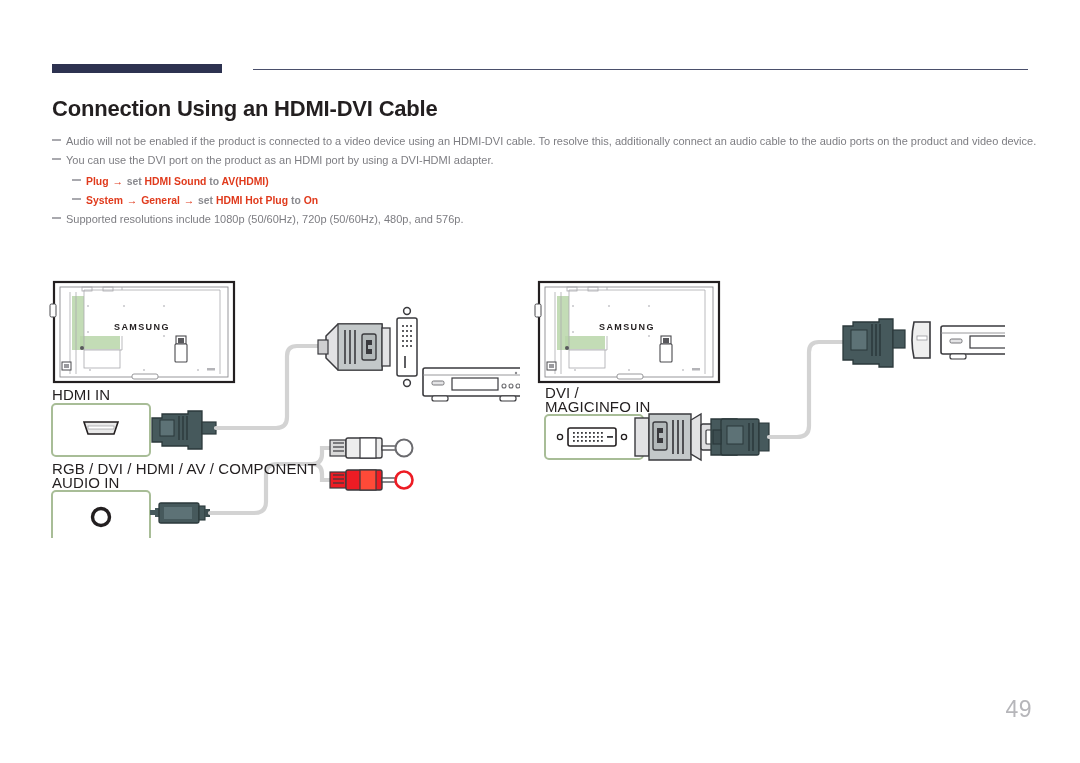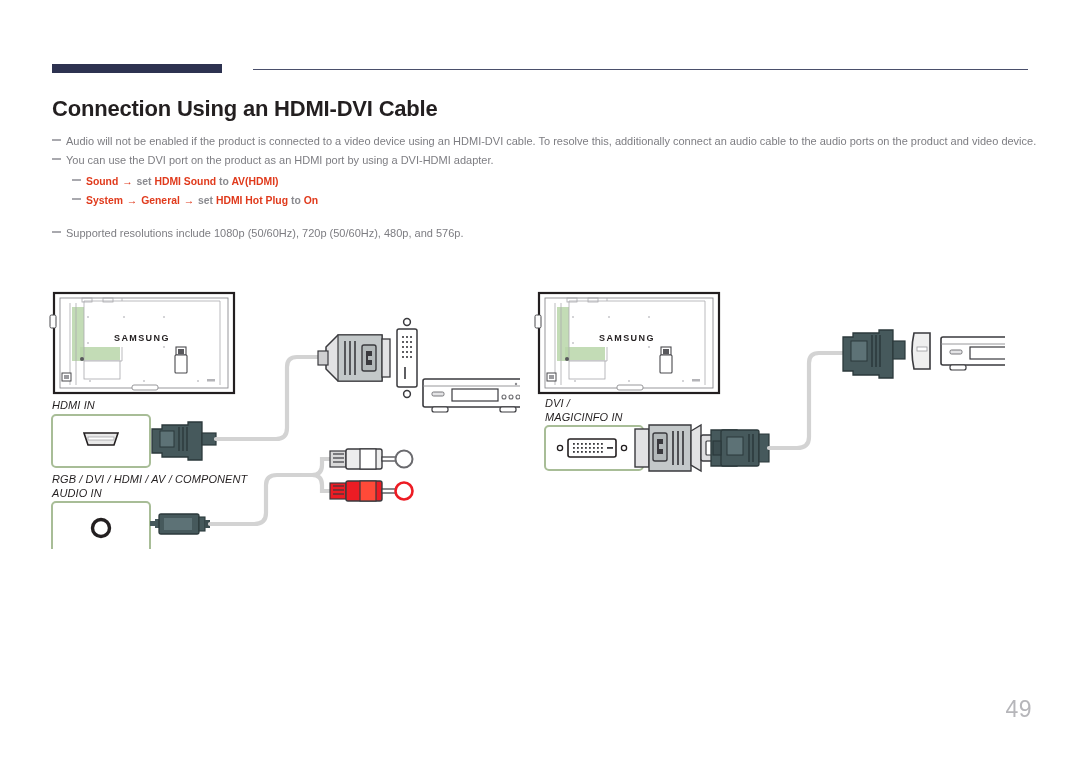--- a/index.html
+++ b/index.html
@@ -116,33 +116,32 @@
   
   #diagram-area {
     position: absolute;
     left: 0;
     top: 278px;
     width: 1080px;
     height: 300px;
   }
   .panel {
     position: absolute;
-    top: 11px;
+    top: 0;
   }
   #panel-left { left: 40px; }
   #panel-right { left: 525px; }
 
   .port-label {
     position: absolute;
-    font-size: 11px;
+    font-size: 15px;
     line-height: 13.5px;
     color: #231f20;
     white-space: pre-line;
     letter-spacing: 0.1px;
-    font-style: italic;
   }
 
   
   .page-number {
     position: absolute;
     right: 48px;
     bottom: 40px;
     font-size: 23px;
     color: #b6b6ba;
     letter-spacing: 0.5px;
@@ -167,29 +166,29 @@
   </div>
 
   <div class="note">
     <span class="dash"></span>
     <span class="cont">You can use the DVI port on the product as an HDMI port by using a DVI-HDMI adapter.</span>
   </div>
 
   <div class="sub-notes">
     <div class="sub-note">
       <span class="dash"></span>
-      <span class="rich"><span class="hl">Sound</span><span class="arrow"> → </span><span class="plain">set </span><span class="hl">HDMI Sound</span><span class="plain"> to </span><span class="hl">AV(HDMI)</span></span>
+      <span class="rich"><span class="hl">Plug</span><span class="arrow"> → </span><span class="plain">set </span><span class="hl">HDMI Sound</span><span class="plain"> to </span><span class="hl">AV(HDMI)</span></span>
     </div>
     <div class="sub-note">
       <span class="dash"></span>
       <span class="rich"><span class="hl">System</span><span class="arrow"> → </span><span class="hl">General</span><span class="arrow"> → </span><span class="plain">set </span><span class="hl">HDMI Hot Plug</span><span class="plain"> to </span><span class="hl">On</span></span>
     </div>
   </div>
 
-  <div class="note" style="margin-top:14px;">
+  <div class="note" style="margin-top:0;">
     <span class="dash"></span>
     <span>Supported resolutions include 1080p (50/60Hz), 720p (50/60Hz), 480p, and 576p.</span>
   </div>
 </div>
 
 <div id="diagram-area">
 
   <div class="panel" id="panel-left">
     <svg width="480" height="260" viewBox="0 0 480 260">
 

